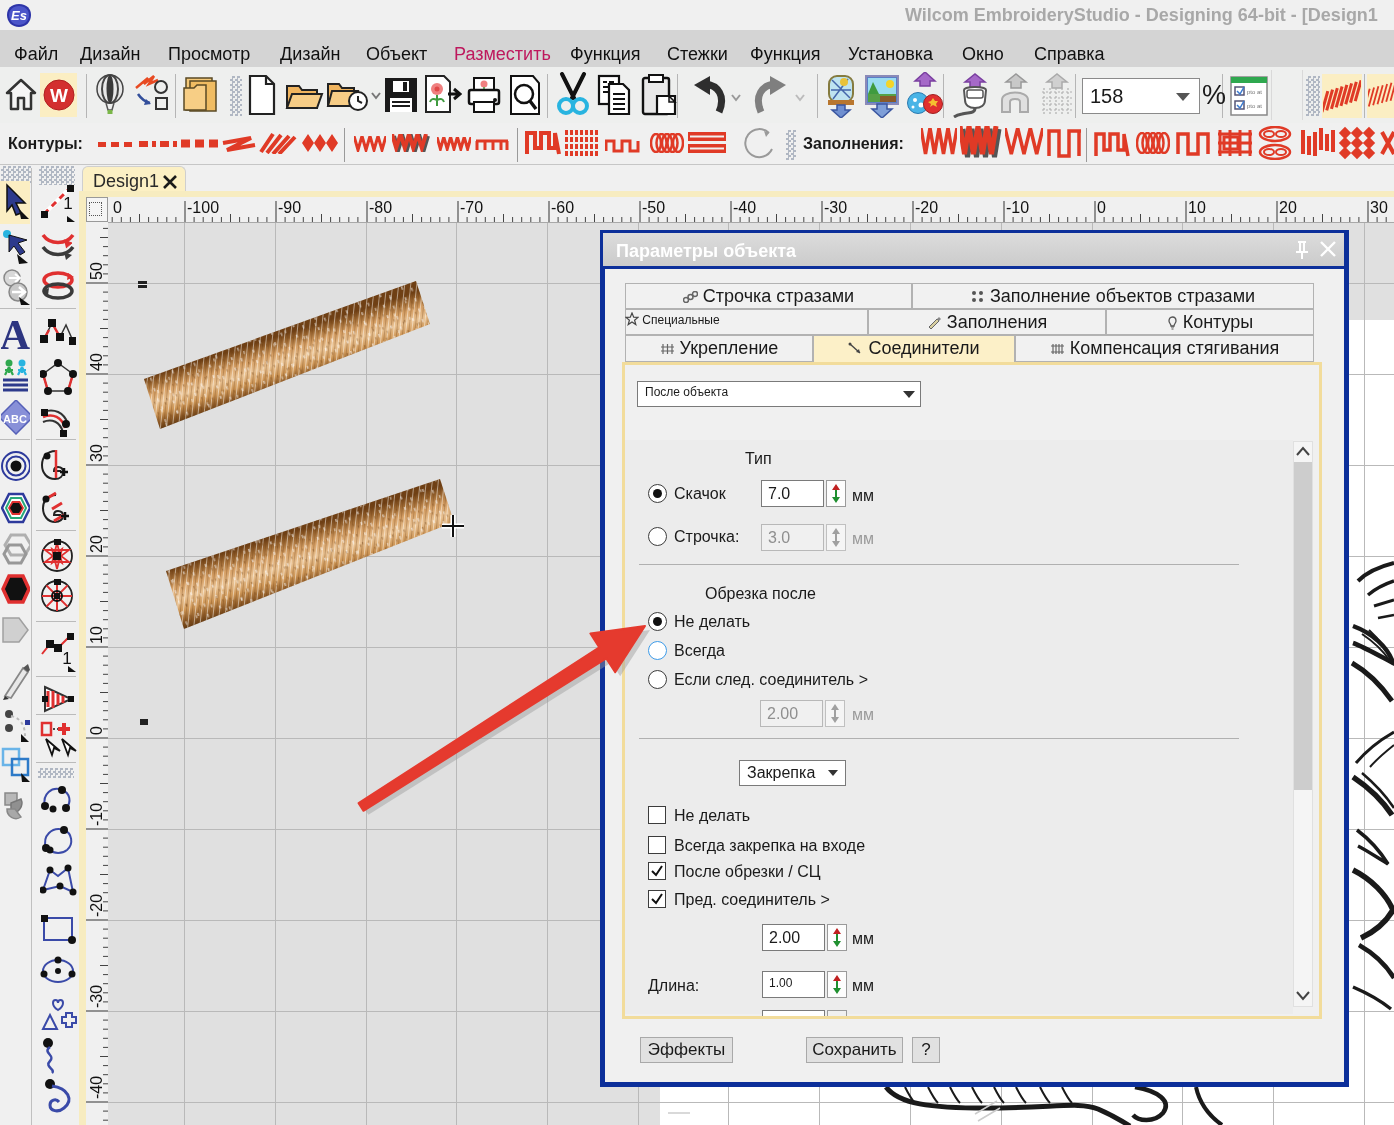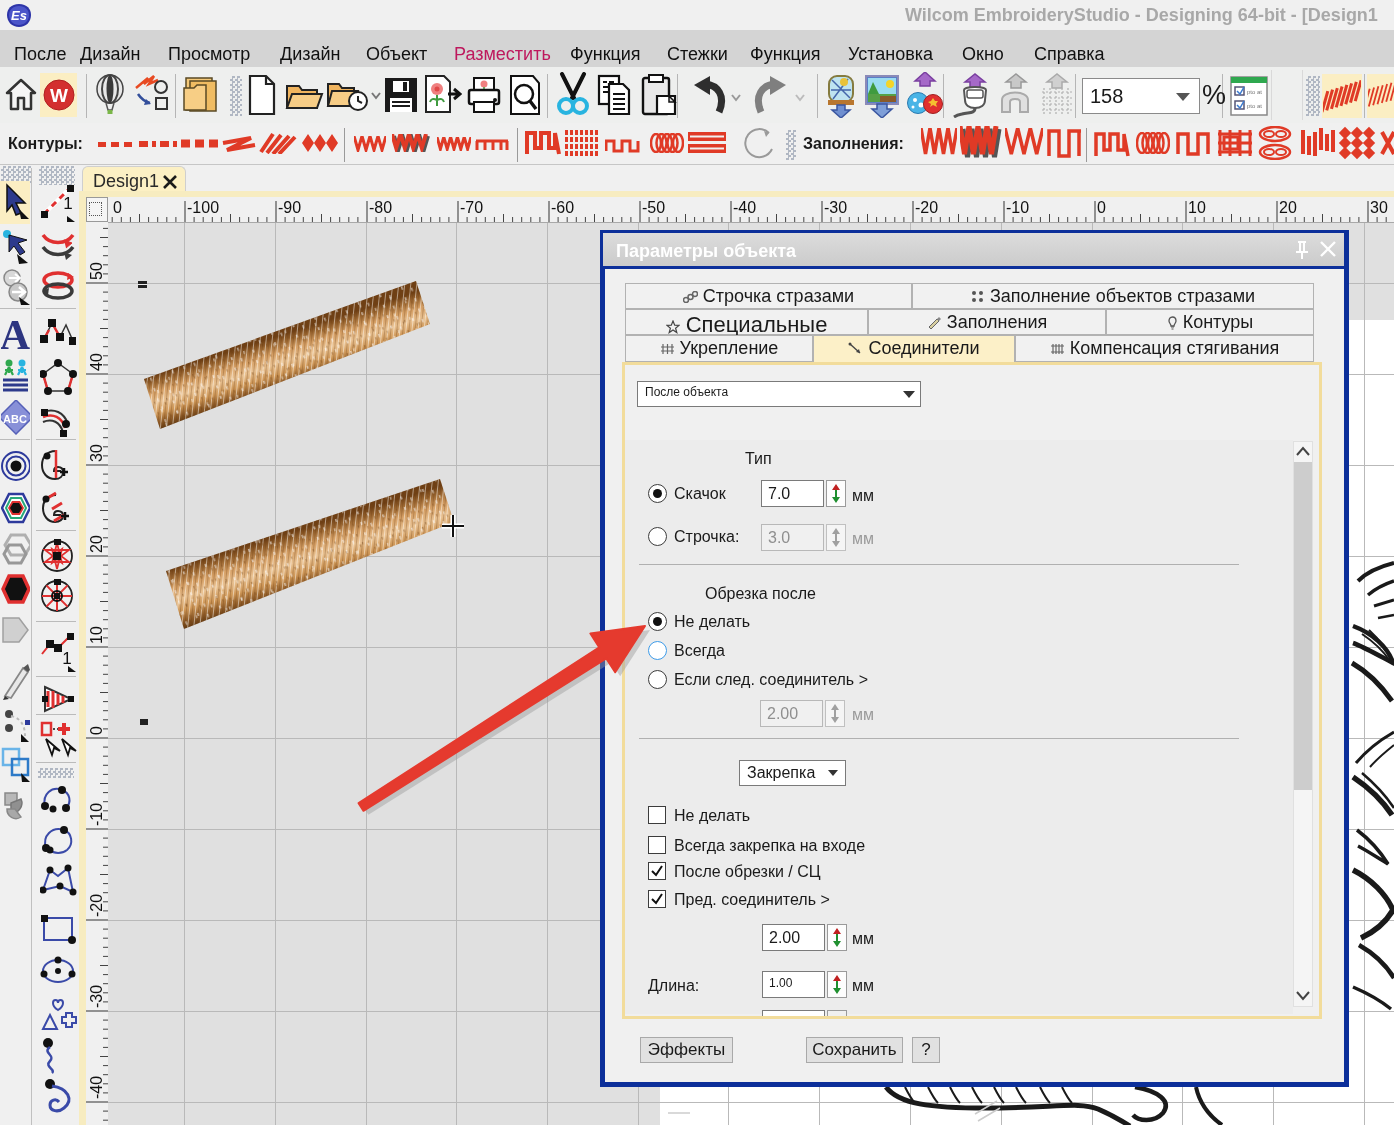--- a/index.html
+++ b/index.html
@@ -8,21 +8,21 @@
 </style></head><body>
 
 <div class="abs" style="left:0;top:0;width:1394px;height:30px;background:#f0f0f0;"></div>
 <svg class="abs" style="left:4px;top:2px" width="30" height="27" viewBox="0 0 30 27">
 <path d="M15 2 C7 2 3 7 3 13 C3 20 8 25 15 25 C22 25 27 20 27 13 C27 7 23 2 15 2 Z" fill="#2d34a8"></path>
 <path d="M15 4 C9 4 5 8 5 13 C5 18 9 23 15 23 C20 23 25 19 25 13 C25 8 21 4 15 4 Z" fill="#4b55c9"></path>
 <text x="15" y="18" font-size="13" font-weight="bold" fill="#fff" text-anchor="middle" font-style="italic">Es</text>
 </svg>
 <div class="txt" style="left:905px;top:5px;font-size:18px;font-weight:bold;color:#a8a8a8;">Wilcom EmbroideryStudio - Designing 64-bit - [Design1</div>
 <div class="abs" style="left:0;top:30px;width:1394px;height:37px;background:#d4d4d4;"></div>
-<div class="txt" style="left:14px;top:44px;font-size:18px;color:#111;">После</div>
+<div class="txt" style="left:14px;top:44px;font-size:18px;color:#111;">Файл</div>
 <div class="txt" style="left:80px;top:44px;font-size:18px;color:#111;">Дизайн</div>
 <div class="txt" style="left:168px;top:44px;font-size:18px;color:#111;">Просмотр</div>
 <div class="txt" style="left:280px;top:44px;font-size:18px;color:#111;">Дизайн</div>
 <div class="txt" style="left:366px;top:44px;font-size:18px;color:#111;">Объект</div>
 <div class="txt" style="left:454px;top:44px;font-size:18px;color:#be185d;">Разместить</div>
 <div class="txt" style="left:570px;top:44px;font-size:18px;color:#111;">Функция</div>
 <div class="txt" style="left:667px;top:44px;font-size:18px;color:#111;">Стежки</div>
 <div class="txt" style="left:750px;top:44px;font-size:18px;color:#111;">Функция</div>
 <div class="txt" style="left:848px;top:44px;font-size:18px;color:#111;">Установка</div>
 <div class="txt" style="left:962px;top:44px;font-size:18px;color:#111;">Окно</div>
@@ -1059,21 +1059,21 @@
 <div class="abs" style="left:912px;top:283px;width:402px;height:26px;background:#f1f1f1;border:1px solid #b2b2b2;"></div>
 <div class="txt" style="left:912px;top:286px;width:402px;text-align:center;font-size:18px;"><svg width="14" height="13" viewBox="0 0 14 13" style="vertical-align:-1px">
       <g fill="#555">
         <circle cx="3" cy="3" r="2"></circle>
         <circle cx="10" cy="3" r="2"></circle>
         <circle cx="3" cy="10" r="2"></circle>
         <circle cx="10" cy="10" r="2"></circle>
       </g>
     </svg> Заполнение объектов стразами</div>
 <div class="abs" style="left:625px;top:309px;width:243px;height:26px;background:#f1f1f1;border:1px solid #b2b2b2;"></div>
-<div class="txt" style="left:625px;top:312px;width:243px;text-align:center;font-size:22px;"><svg width="14" height="14" viewBox="0 0 14 14" style="vertical-align:-2px">
+<div class="txt" style="left:625px;top:312px;width:243px;text-align:left;font-size:12px;"><svg width="14" height="14" viewBox="0 0 14 14" style="vertical-align:-2px">
       <path d="M7 1 L8.7 5.2 L13 5.4 L9.6 8.2 L10.8 12.5 L7 10 L3.2 12.5 L4.4 8.2 L1 5.4 L5.3 5.2 Z" fill="none" stroke="#444" stroke-width="1.2"></path>
     </svg> Специальные</div>
 <div class="abs" style="left:868px;top:309px;width:238px;height:26px;background:#f1f1f1;border:1px solid #b2b2b2;"></div>
 <div class="txt" style="left:868px;top:312px;width:238px;text-align:center;font-size:18px;"><svg width="15" height="13" viewBox="0 0 15 13" style="vertical-align:-1px">
       <path d="M2 11 L10 3 L12 5 L4 13 Z" fill="#d8cfa0" stroke="#666" stroke-width="1"></path>
       <path d="M10 3 L12 1 L14 3 L12 5 Z" fill="#888"></path>
     </svg> Заполнения</div>
 <div class="abs" style="left:1106px;top:309px;width:208px;height:26px;background:#f1f1f1;border:1px solid #b2b2b2;"></div>
 <div class="txt" style="left:1106px;top:312px;width:208px;text-align:center;font-size:18px;"><svg width="11" height="14" viewBox="0 0 11 14" style="vertical-align:-2px">
       <path d="M5.5 1 C8 1 9 3 9 5 C9 7 7 8 7 10 H4 C4 8 2 7 2 5 C2 3 3 1 5.5 1 Z" fill="none" stroke="#555" stroke-width="1.3"></path>

